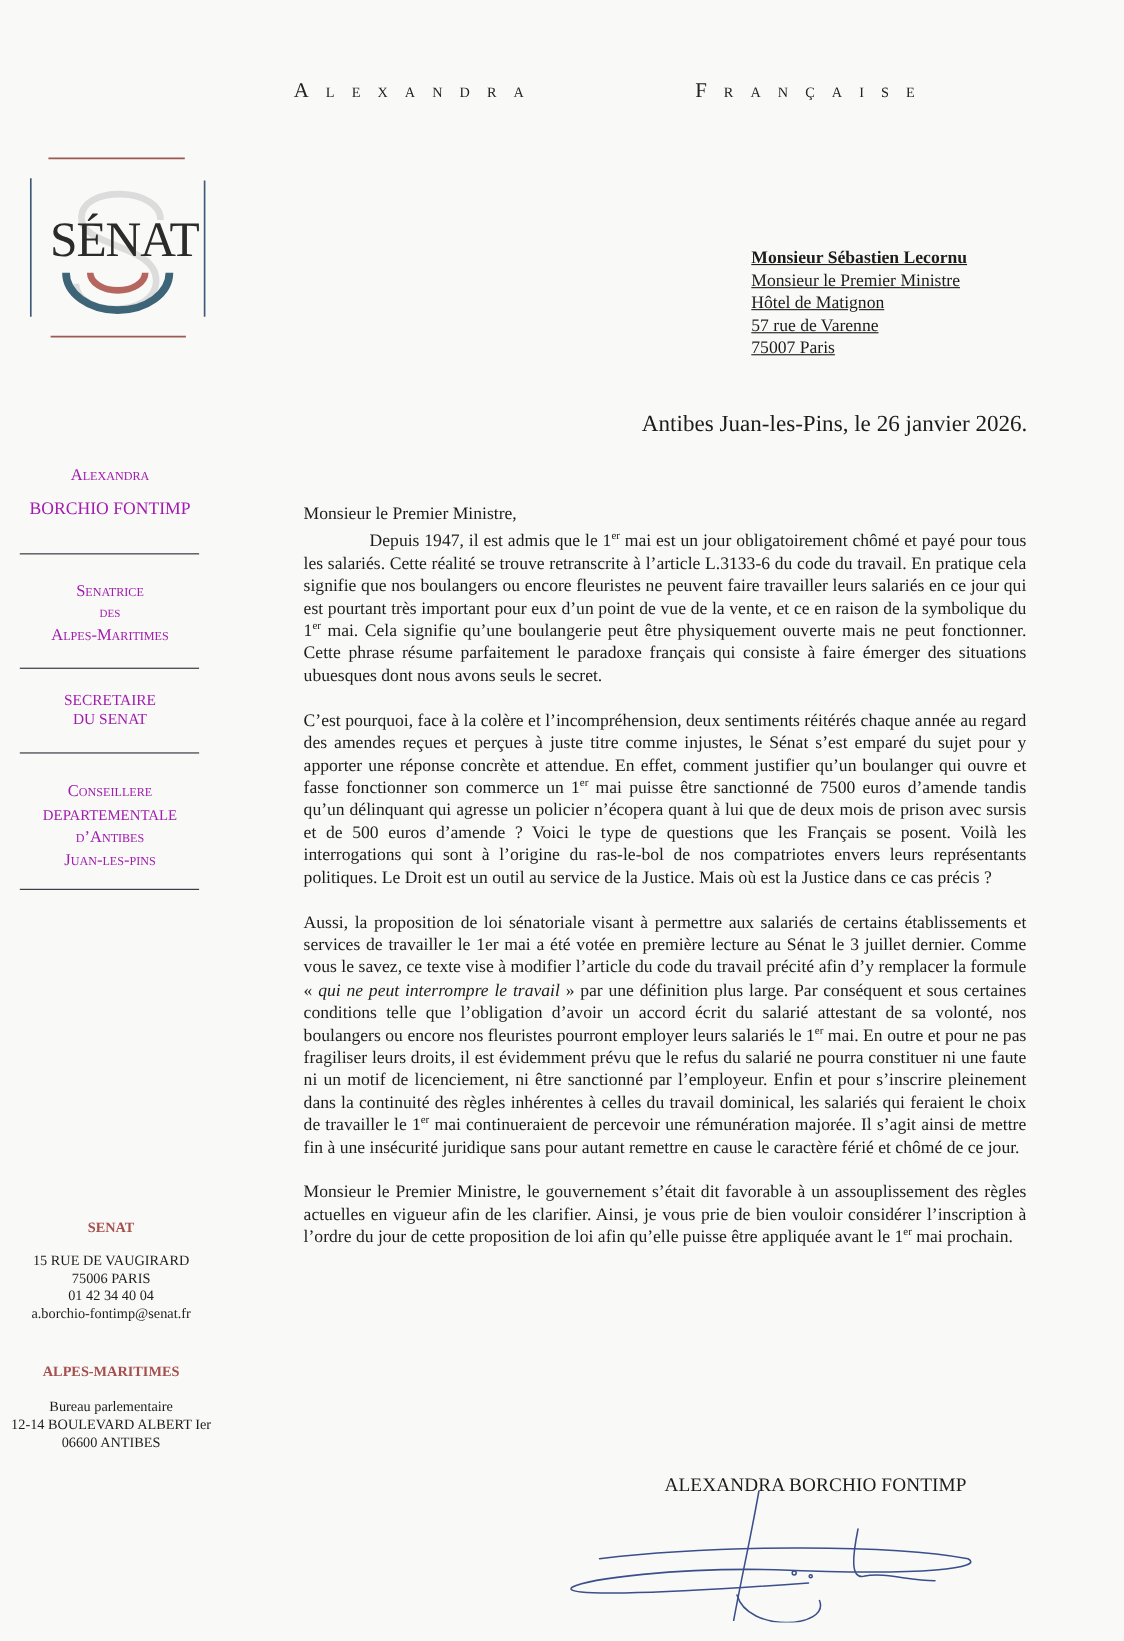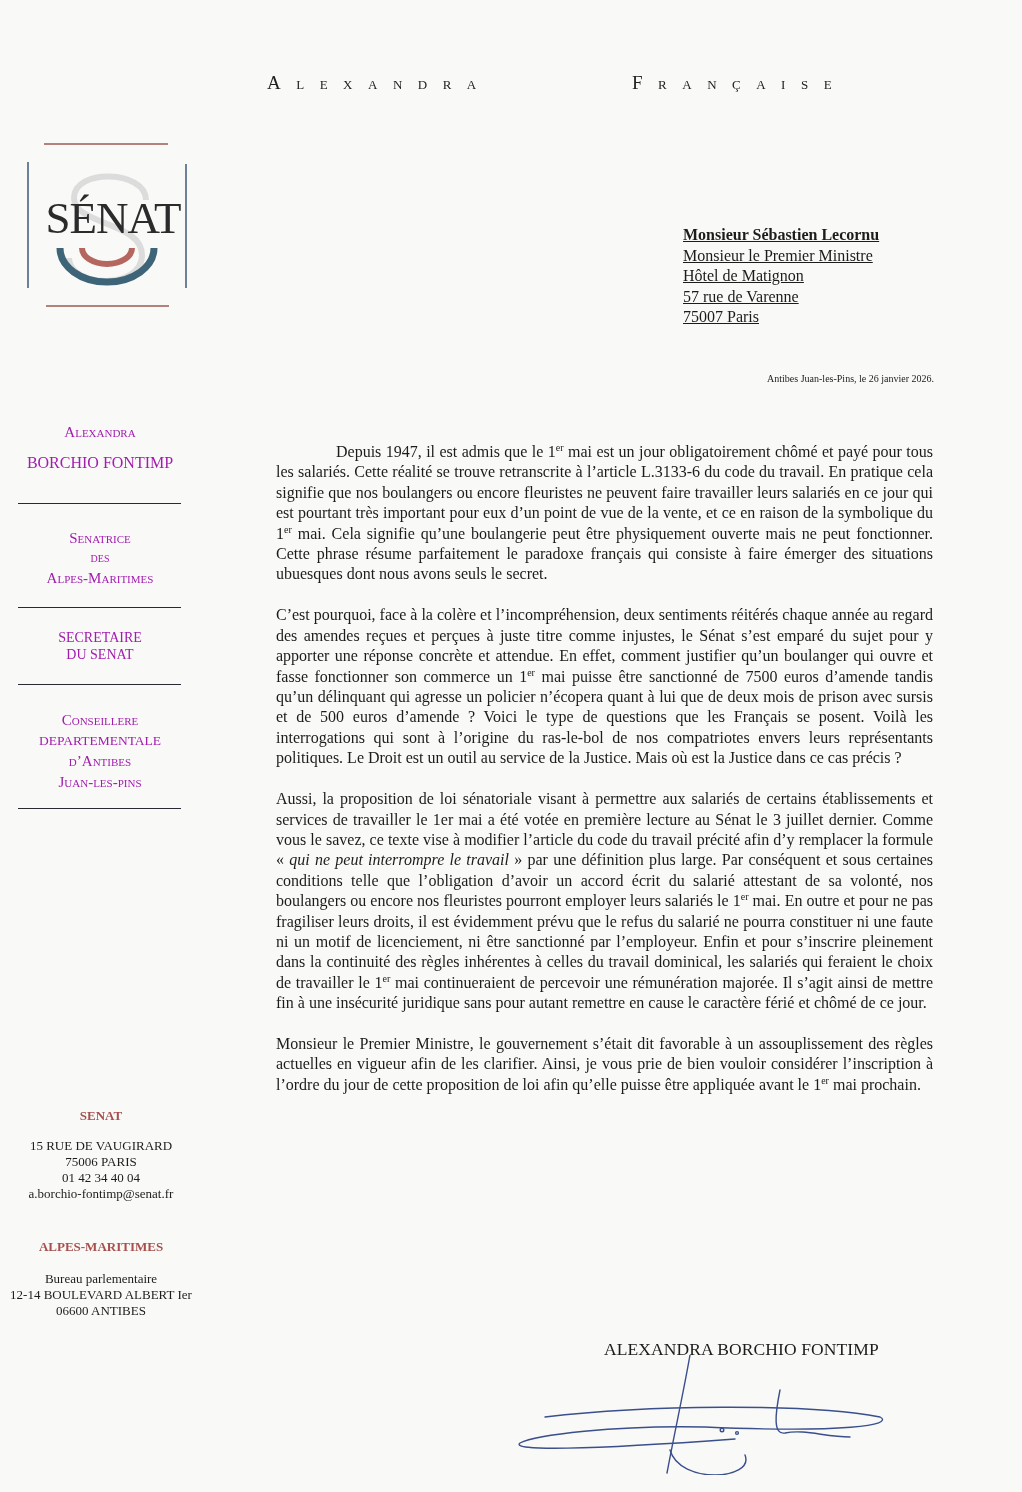--- a/index.html
+++ b/index.html
@@ -33,21 +33,21 @@
   }
   .sb-block { position: absolute; left: 0; width: 200px; text-align: center; font-variant: small-caps; color: #a21caf; }
   .sb-line { position: absolute; left: 18px; width: 163px; height: 1px; background: #2a2a35; }
   .sb-contact { position: absolute; left: 0; width: 202px; text-align: center; font-size: 13px; line-height: 16px; }
   .sb-red { color: #a6504e; font-weight: bold; font-size: 13px; }
 
   
   .recipient { position: absolute; left: 683px; top: 225px; font-size: 16px; line-height: 20.5px; text-decoration: underline; }
   .recipient .name { font-weight: bold; }
 
-  .date { position: absolute; right: 88px; top: 373px; font-size: 10px; }
+  .date { position: absolute; right: 88px; top: 373px; font-size: 21px; }
 
   
   .main { position: absolute; left: 276px; top: 438px; width: 657px; font-size: 16px; line-height: 20.4px; }
   .object { font-weight: bold; text-align: justify; font-size: 16px; line-height: 20px; }
   .object .obj-label { text-decoration: underline; }
   .salutation { margin-top: 20px; }
   .para { text-align: justify; margin-top: 20.5px; }
   .para.indent { text-indent: 60px; margin-top: 4px; }
   .para sup { font-size: 10px; line-height: 0; }
   .closing { margin-top: 20.5px; white-space: nowrap; }
@@ -127,20 +127,21 @@
   <div>Monsieur le Premier Ministre</div>
   <div>Hôtel de Matignon</div>
   <div>57 rue de Varenne</div>
   <div>75007 Paris</div>
 </div>
 
 <div class="date">Antibes Juan-les-Pins, le 26 janvier 2026.</div>
 
 <div class="main">
 
+  <div class="salutation">Monsieur le Premier Ministre,</div>
 
   <div class="para indent"><span>Depuis 1947, il est admis que le 1</span><sup>er</sup><span> mai est un jour obligatoirement chômé et payé pour tous les salariés. Cette réalité se trouve retranscrite à l’article L.3133-6 du code du travail. En pratique cela signifie que nos boulangers ou encore fleuristes ne peuvent faire travailler leurs salariés en ce jour qui est pourtant très important pour eux d’un point de vue de la vente, et ce en raison de la symbolique du 1</span><sup>er</sup><span> mai. Cela signifie qu’une boulangerie peut être physiquement ouverte mais ne peut fonctionner. Cette phrase résume parfaitement le paradoxe français qui consiste à faire émerger des situations ubuesques dont nous avons seuls le secret.</span></div>
 
   <div class="para"><span>C’est pourquoi, face à la colère et l’incompréhension, deux sentiments réitérés chaque année au regard des amendes reçues et perçues à juste titre comme injustes, le Sénat s’est emparé du sujet pour y apporter une réponse concrète et attendue. En effet, comment justifier qu’un boulanger qui ouvre et fasse fonctionner son commerce un 1</span><sup>er</sup><span> mai puisse être sanctionné de 7500 euros d’amende tandis qu’un délinquant qui agresse un policier n’écopera quant à lui que de deux mois de prison avec sursis et de 500 euros d’amende ? Voici le type de questions que les Français se posent. Voilà les interrogations qui sont à l’origine du ras-le-bol de nos compatriotes envers leurs représentants politiques. Le Droit est un outil au service de la Justice. Mais où est la Justice dans ce cas précis ?</span></div>
 
   <div class="para"><span>Aussi, la proposition de loi sénatoriale visant à permettre aux salariés de certains établissements et services de travailler le 1er mai a été votée en première lecture au Sénat le 3 juillet dernier. Comme vous le savez, ce texte vise à modifier l’article du code du travail précité afin d’y remplacer la formule « </span><i>qui ne peut interrompre le travail</i><span> » par une définition plus large. Par conséquent et sous certaines conditions telle que l’obligation d’avoir un accord écrit du salarié attestant de sa volonté, nos boulangers ou encore nos fleuristes pourront employer leurs salariés le 1</span><sup>er</sup><span> mai. En outre et pour ne pas fragiliser leurs droits, il est évidemment prévu que le refus du salarié ne pourra constituer ni une faute ni un motif de licenciement, ni être sanctionné par l’employeur. Enfin et pour s’inscrire pleinement dans la continuité des règles inhérentes à celles du travail dominical, les salariés qui feraient le choix de travailler le 1</span><sup>er</sup><span> mai continueraient de percevoir une rémunération majorée. Il s’agit ainsi de mettre fin à une insécurité juridique sans pour autant remettre en cause le caractère férié et chômé de ce jour.</span></div>
 
   <div class="para"><span>Monsieur le Premier Ministre, le gouvernement s’était dit favorable à un assouplissement des règles actuelles en vigueur afin de les clarifier. Ainsi, je vous prie de bien vouloir considérer l’inscription à l’ordre du jour de cette proposition de loi afin qu’elle puisse être appliquée avant le 1</span><sup>er</sup><span> mai prochain.</span></div>
 
 </div>

